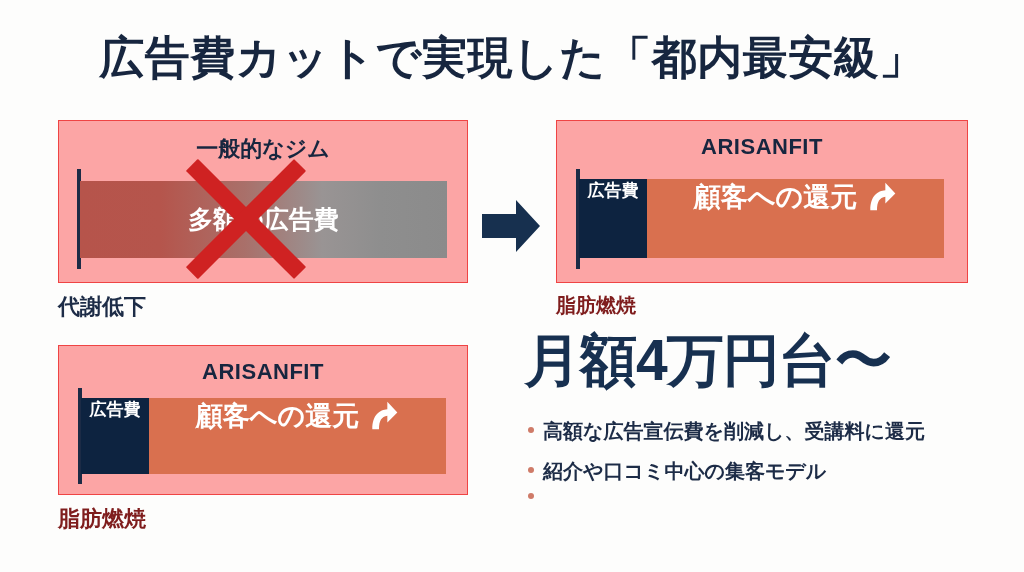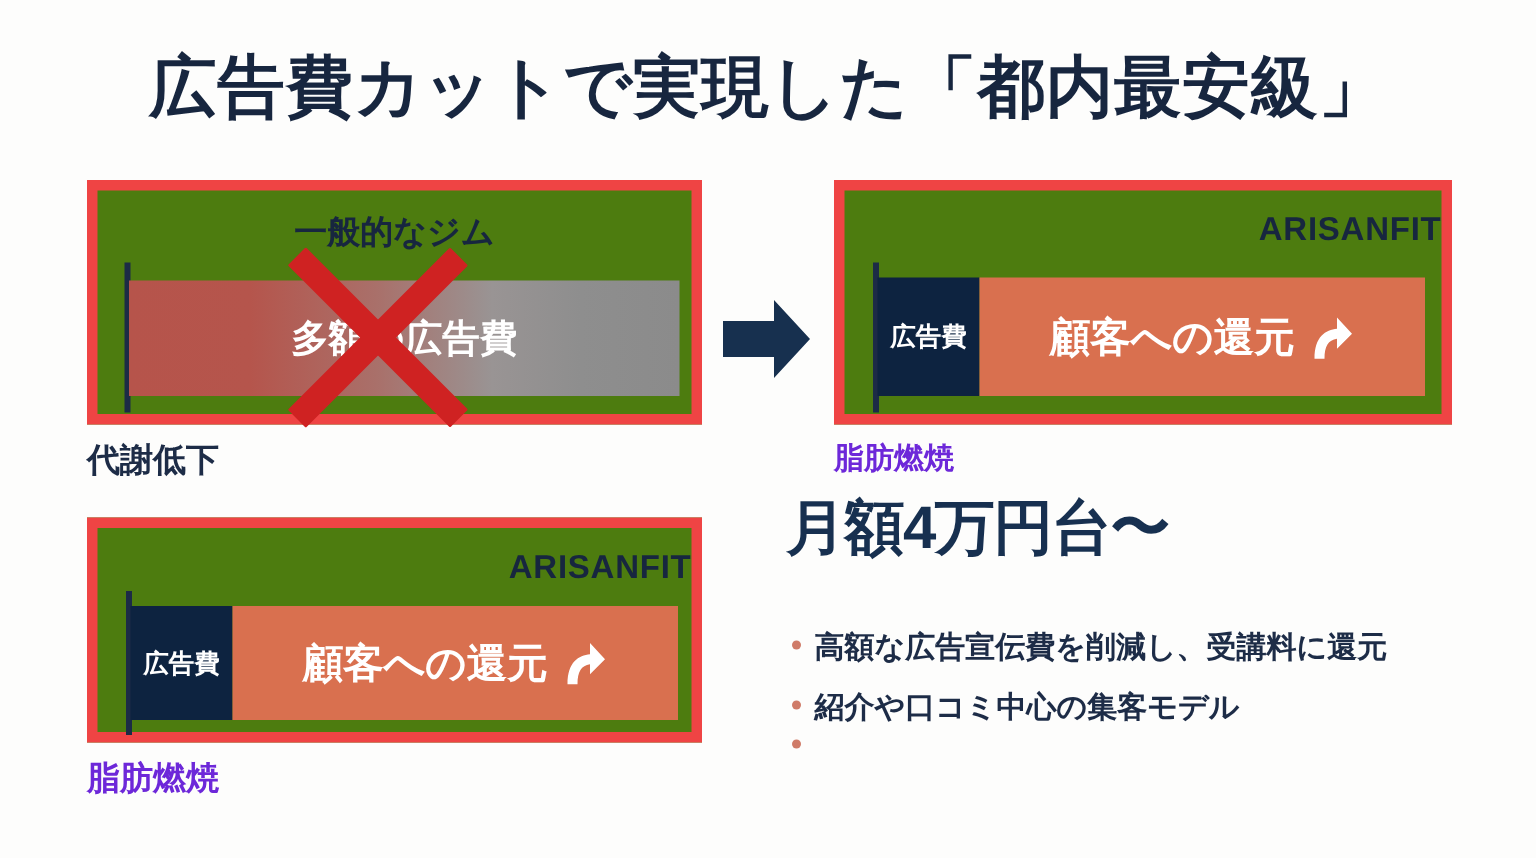--- a/index.html
+++ b/index.html
@@ -31,39 +31,39 @@
     letter-spacing: 0.5px;
     color: #17263f;
     white-space: nowrap;
     line-height: 1.1;
   }
 
   
   .panel {
     position: absolute;
     box-sizing: border-box;
-    border: 7px solid #ef4444;
-    background: #4d7c0f;
+    border: 1px solid #ef4444;
+    background: #fca5a5;
   }
   #panel-generic   { left: 58px;  top: 120px; width: 410px; height: 163px; }
   #panel-arisan-tr { left: 556px; top: 120px; width: 412px; height: 163px; }
   #panel-arisan-bl { left: 58px;  top: 345px; width: 410px; height: 150px; }
 
   .panel-heading {
     position: absolute;
     left: 0;
     top: 13px;
     width: 100%;
     text-align: center;
     font-size: 22px;
     font-weight: 700;
     color: #17263f;
     white-space: nowrap;
   }
-  .panel-heading.en { letter-spacing: 0.5px; text-align: right; }
+  .panel-heading.en { letter-spacing: 0.5px; }
 
   
   .tick {
     position: absolute;
     width: 4px;
     background: #1c2b46;
   }
 
   
   .bar {
@@ -82,31 +82,30 @@
     justify-content: center;
     font-size: 25px;
     font-weight: 700;
     color: #ffffff;
     white-space: nowrap;
   }
 
   .seg-ad {
     background: #0d2340;
     display: flex;
-    align-items: center;
     justify-content: center;
     color: #ffffff;
     font-weight: 700;
     white-space: nowrap;
     flex: 0 0 auto;
   }
   .seg-return {
     background: #d9704f;
     display: flex;
-    align-items: center;
+    align-items: flex-start;
     justify-content: center;
     gap: 10px;
     color: #ffffff;
     font-weight: 700;
     white-space: nowrap;
     flex: 1 1 auto;
   }
 
   
   .cross {
@@ -126,38 +125,38 @@
   .cross span.b { transform: translate(-50%,-50%) rotate(-45deg); }
 
   
   .caption {
     position: absolute;
     text-align: left;
     font-weight: 700;
     white-space: nowrap;
   }
   .caption.navy   { color: #1d2c47; }
-  .caption.orange { color: #6d28d9; }
+  .caption.orange { color: #7f1d1d; }
 
   
   #flow-arrow {
     position: absolute;
     left: 480px;
     top: 196px;
     width: 62px;
     height: 60px;
   }
 
   
   #price-headline {
     position: absolute;
     left: 524px;
     top: 331px;
     width: 470px;
-    font-size: 40px;
+    font-size: 57px;
     font-weight: 700;
     color: #173050;
     white-space: nowrap;
     letter-spacing: -1px;
     line-height: 1.05;
   }
   #benefit-list {
     position: absolute;
     left: 528px;
     top: 418px;

